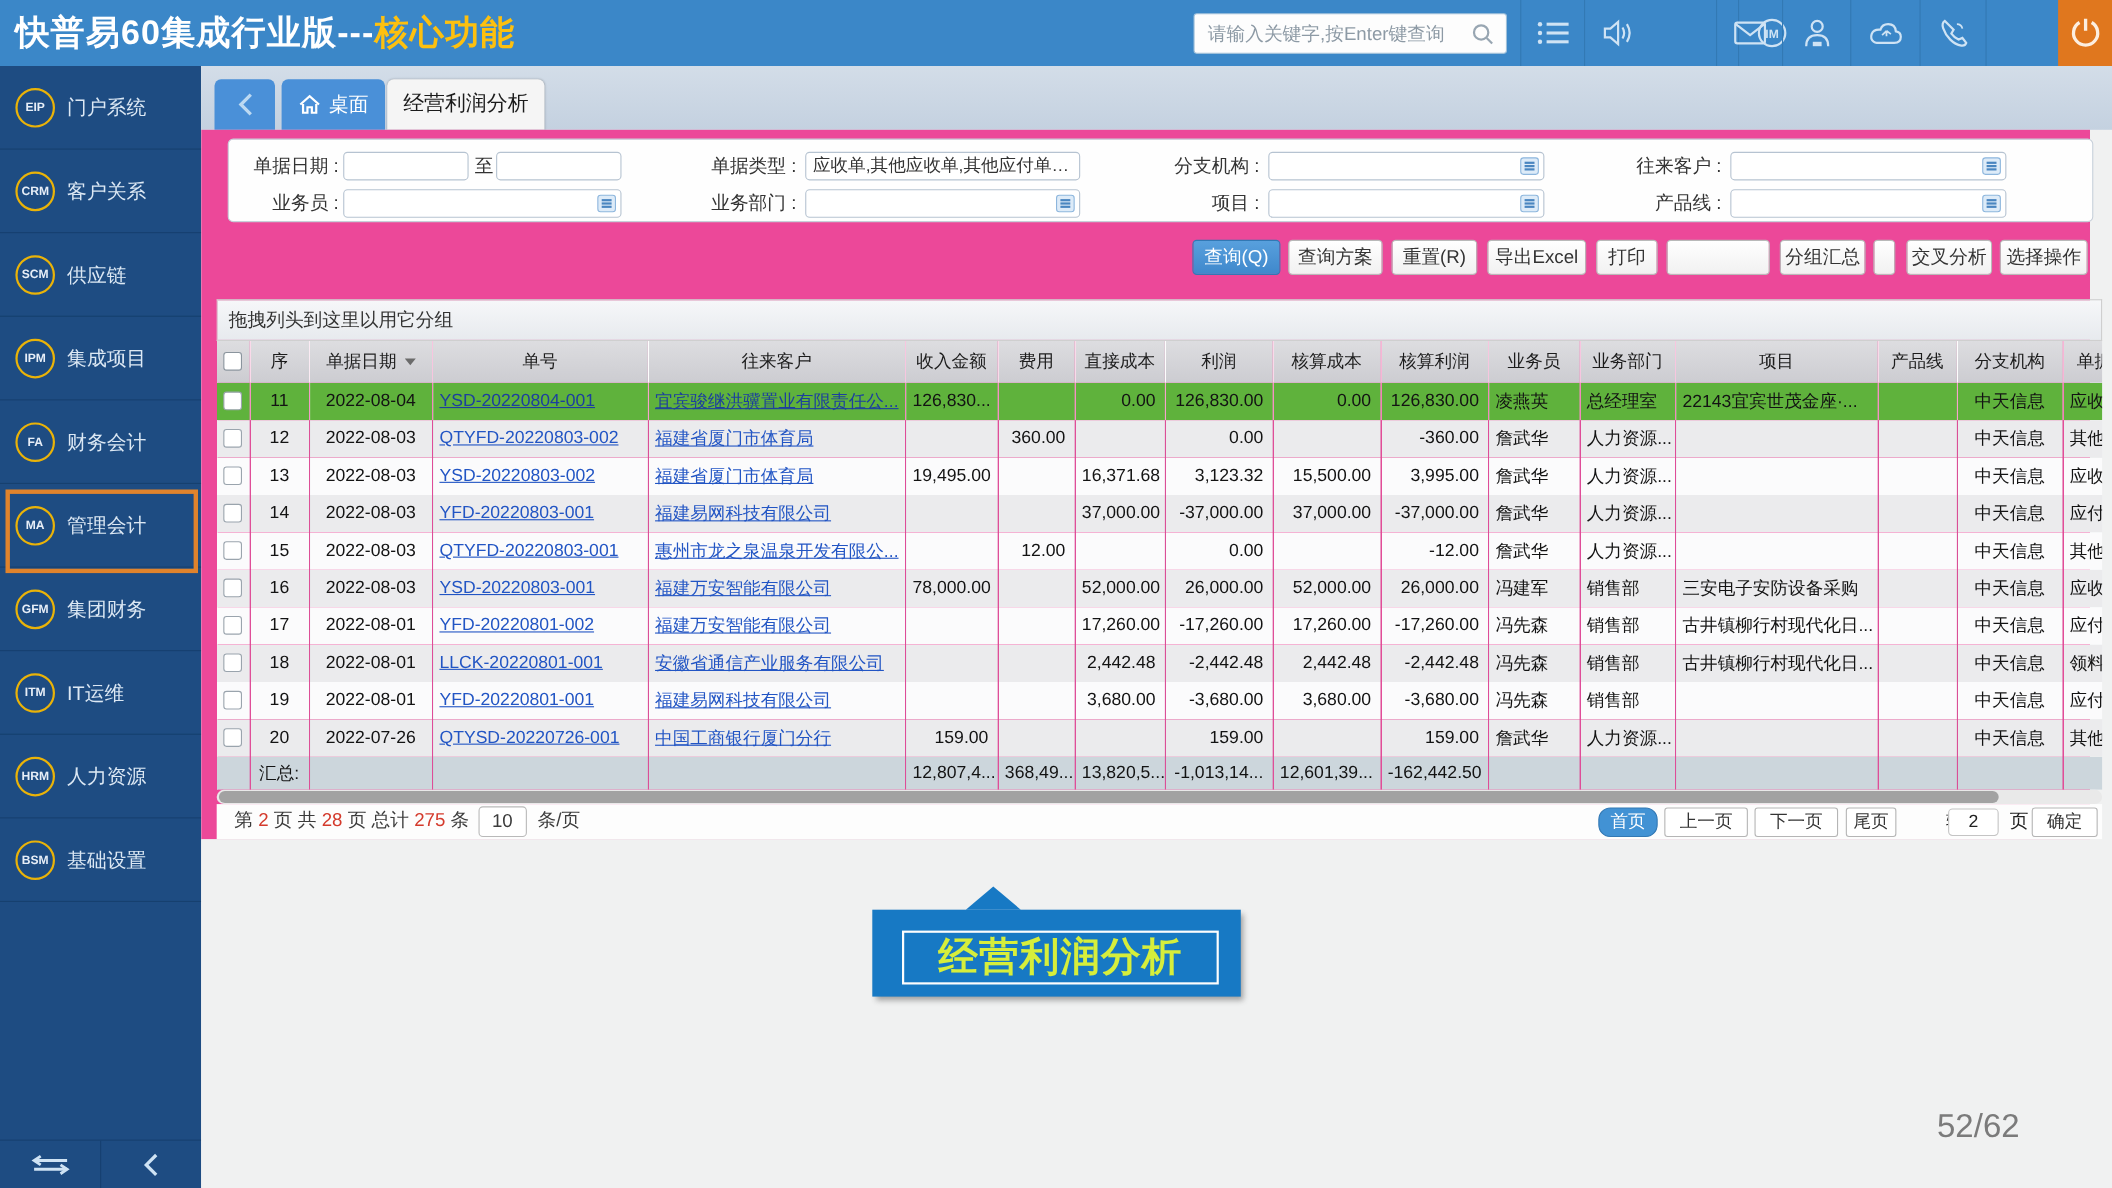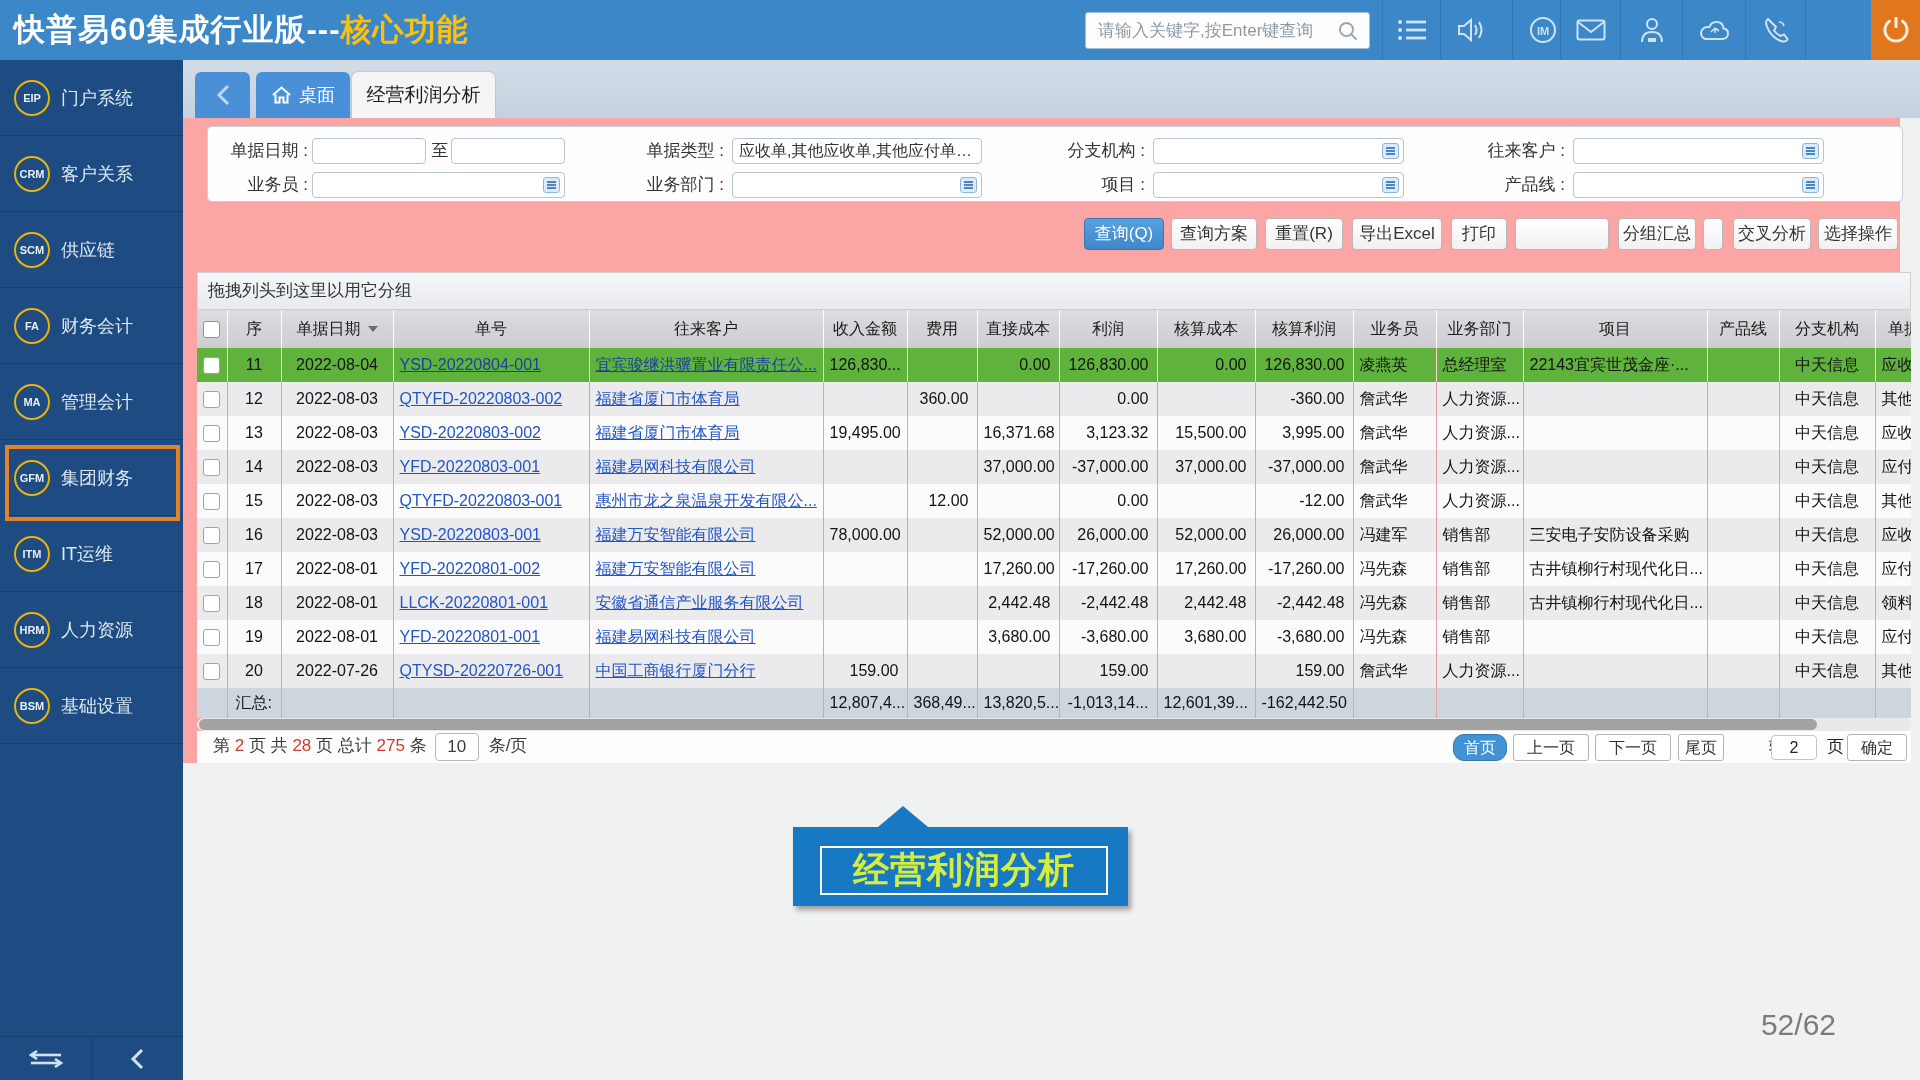--- a/index.html
+++ b/index.html
@@ -23,21 +23,21 @@
   .sb-circle { width:36px; height:36px; margin-left:14px; border:2px solid #eab308; border-radius:50%; color:#e7eef7; font-size:11px; font-weight:bold; display:flex; align-items:center; justify-content:center; flex:0 0 auto; letter-spacing:0; }
   .sb-label { margin-left:11px; color:#dce8f4; font-size:18px; }
   #sb-highlight { position:absolute; left:5px; top:385px; width:175px; height:76px; border:4px solid #e0832c; pointer-events:none; }
   #sb-footer { position:absolute; left:0; bottom:0; width:183px; height:44px; border-top:1px solid #16406f; display:flex; }
   .sb-foot-half { width:91px; height:44px; display:flex; align-items:center; justify-content:center; }
   .sb-foot-half + .sb-foot-half { border-left:1px solid #16406f; }
 
   
   #main { position:absolute; left:183px; top:60px; width:1737px; height:1020px; background:#f0f1f1; }
   #tabstrip { position:absolute; left:0; top:0; width:1737px; height:58px; background:linear-gradient(#d3dde8,#c4d1e0); }
-  #app-body { position:absolute; left:0; top:58px; width:1717px; height:645px; background:#fca5a5; }
+  #app-body { position:absolute; left:0; top:58px; width:1717px; height:645px; background:#ec4899; }
   .tab-btn { position:absolute; top:12px; height:46px; border-radius:6px 6px 0 0; }
   #tab-back { left:12px; width:55px; background:#4a90d8; text-align:center; }
   #tab-home { left:73px; width:94px; background:#4a90d8; color:#fff; font-size:18px; display:flex; align-items:center; justify-content:center; gap:7px; }
   #tab-active { left:169px; width:143px; background:#f5f5f5; color:#1b1b1b; font-size:19px; text-align:center; line-height:46px; box-shadow:0 0 2px rgba(0,0,0,.25); }
 
   
   #filter-panel { position:absolute; left:24px; top:8px; width:1696px; height:76px; background:#fefefe; border:1px solid #c8d0da; border-radius:5px; }
   .f-label { position:absolute; font-size:17px; color:#333; text-align:right; height:26px; line-height:26px; white-space:nowrap; }
   .f-input { position:absolute; height:26px; background:#fff; border:1px solid #b6c3d1; border-radius:4px; font-size:16px; color:#333; line-height:24px; padding:0 6px; white-space:nowrap; overflow:hidden; }
   .f-input.lookup .gl { position:absolute; right:4px; top:4px; width:17px; height:16px; border:1px solid #8db6dd; border-radius:3px; background:#ddebf8; }
@@ -116,21 +116,21 @@
       </div>
       <div class="top-cell" style="left: 1440px; width: 60px;">
         <span>
           <svg width="30" height="26" viewBox="0 0 30 26">
             <path d="M3 9 H8 L15 3 V23 L8 17 H3 Z" fill="none" stroke="#cfe3f4" stroke-width="2"></path>
             <path d="M19 8 Q22 13 19 18" fill="none" stroke="#cfe3f4" stroke-width="2"></path>
             <path d="M23 5 Q28 13 23 21" fill="none" stroke="#cfe3f4" stroke-width="2"></path>
           </svg>
         </span>
       </div>
-      <div class="top-cell" style="left: 1512px; width: 60px;">
+      <div class="top-cell" style="left: 1580px; width: 60px;">
         <span>
           <svg width="28" height="28" viewBox="0 0 28 28">
             <circle cx="14" cy="14" r="12" fill="none" stroke="#cfe3f4" stroke-width="2"></circle>
             <text x="14" y="18.5" font-size="11" font-weight="bold" fill="#cfe3f4" text-anchor="middle" font-family="sans-serif">IM</text>
           </svg>
         </span>
       </div>
       <div class="top-cell" style="left: 1560px; width: 60px;">
         <span>
           <svg width="30" height="22" viewBox="0 0 30 22">
@@ -184,20 +184,24 @@
         <div class="sb-circle">EIP</div>
         <div class="sb-label">门户系统</div>
       </div>
       <div class="sb-item">
         <div class="sb-circle">CRM</div>
         <div class="sb-label">客户关系</div>
       </div>
       <div class="sb-item">
         <div class="sb-circle">SCM</div>
         <div class="sb-label">供应链</div>
+      </div>
+      <div class="sb-item">
+        <div class="sb-circle">IPM</div>
+        <div class="sb-label">集成项目</div>
       </div>
       <div class="sb-item">
         <div class="sb-circle">FA</div>
         <div class="sb-label">财务会计</div>
       </div>
       <div class="sb-item">
         <div class="sb-circle">MA</div>
         <div class="sb-label">管理会计</div>
       </div>
       <div class="sb-item">

